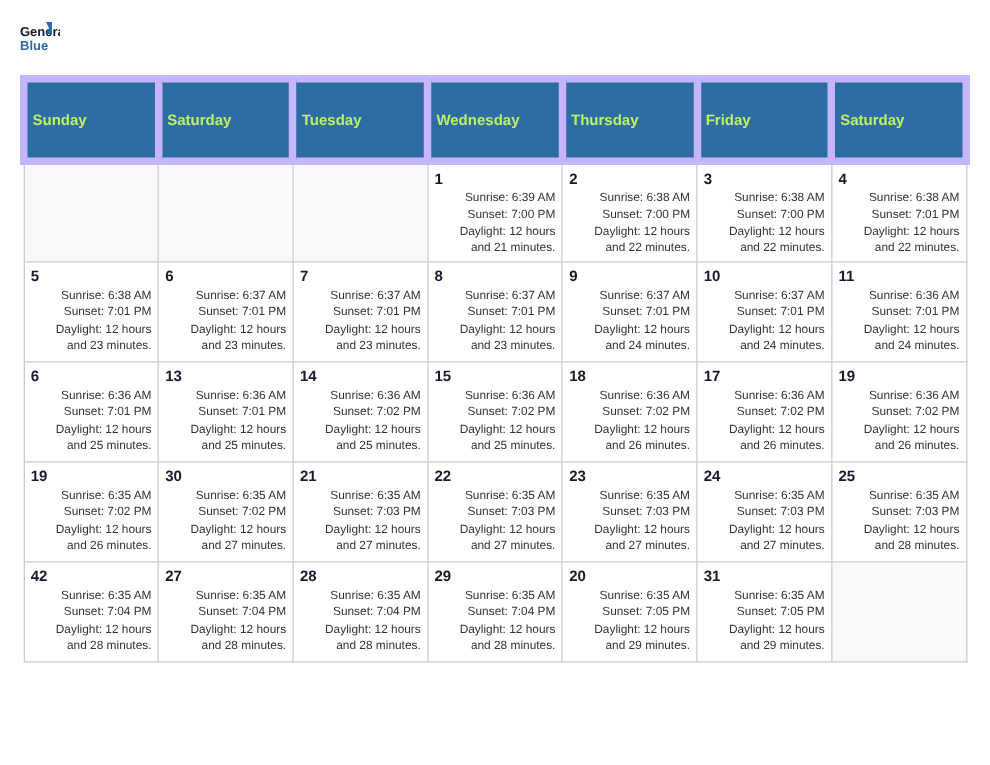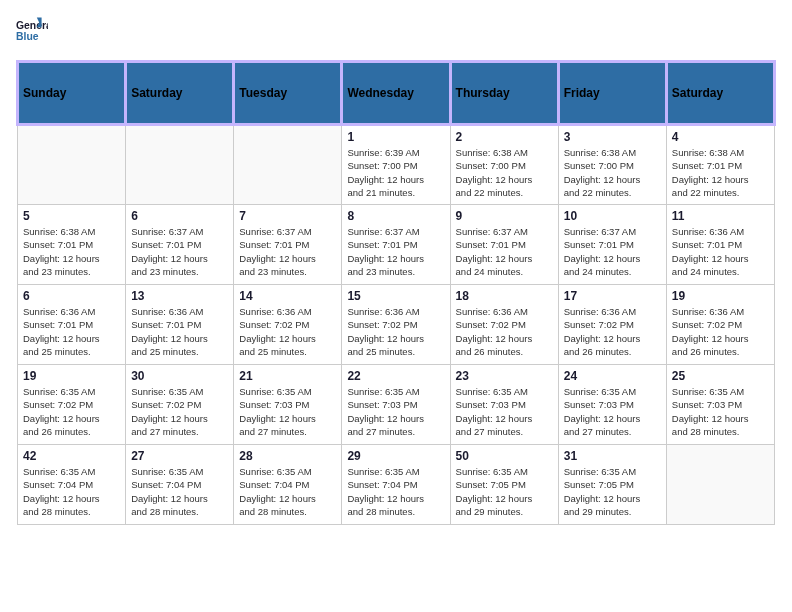--- a/index.html
+++ b/index.html
@@ -37,26 +37,26 @@
       font-size: 14px;
       color: #333;
     }
     table {
       width: 100%;
       border-collapse: collapse;
       table-layout: fixed;
     }
     th {
       background-color: #2e6da4;
-      color: #000000;
+      color: #bef264;
       font-size: 12px;
       font-weight: bold;
       padding: 23px 4px;
       text-align: left;
-      border: 3px solid #c4b5fd;
+      border: 6px solid #c4b5fd;
     }
     td {
       border: 1px solid #ccc;
       vertical-align: top;
       padding: 4px 5px;
       font-size: 10px;
       color: #333;
       height: 80px;
       background: #fff;
     }
@@ -67,20 +67,21 @@
       font-weight: bold;
       font-size: 12px;
       color: #1a1a2e;
       display: block;
       margin-bottom: 2px;
     }
     .day-info {
       font-size: 9.5px;
       line-height: 1.4;
       color: #333;
+      text-align: right;
     }
   </style>
 </head>
 <body>
 
 <div class="header">
   <div class="logo">
     <svg class="logo-icon" viewBox="0 0 40 40" xmlns="http://www.w3.org/2000/svg">
         <text x="0" y="16" font-size="13" font-weight="bold" fill="#1a1a2e">General</text>
         <text x="0" y="30" font-size="13" font-weight="bold" fill="#2e6da4">Blue</text>
@@ -229,21 +230,21 @@
         </td>
         <td>
           <span class="day-number">28</span>
           <div class="day-info">Sunrise: 6:35 AM<br>Sunset: 7:04 PM<br>Daylight: 12 hours<br>and 28 minutes.</div>
         </td>
         <td>
           <span class="day-number">29</span>
           <div class="day-info">Sunrise: 6:35 AM<br>Sunset: 7:04 PM<br>Daylight: 12 hours<br>and 28 minutes.</div>
         </td>
         <td>
-          <span class="day-number">50</span>
+          <span class="day-number">20</span>
           <div class="day-info">Sunrise: 6:35 AM<br>Sunset: 7:05 PM<br>Daylight: 12 hours<br>and 29 minutes.</div>
         </td>
         <td>
           <span class="day-number">31</span>
           <div class="day-info">Sunrise: 6:35 AM<br>Sunset: 7:05 PM<br>Daylight: 12 hours<br>and 29 minutes.</div>
         </td>
         <td class="empty"></td>
       </tr>
     </tbody>
 </table>

